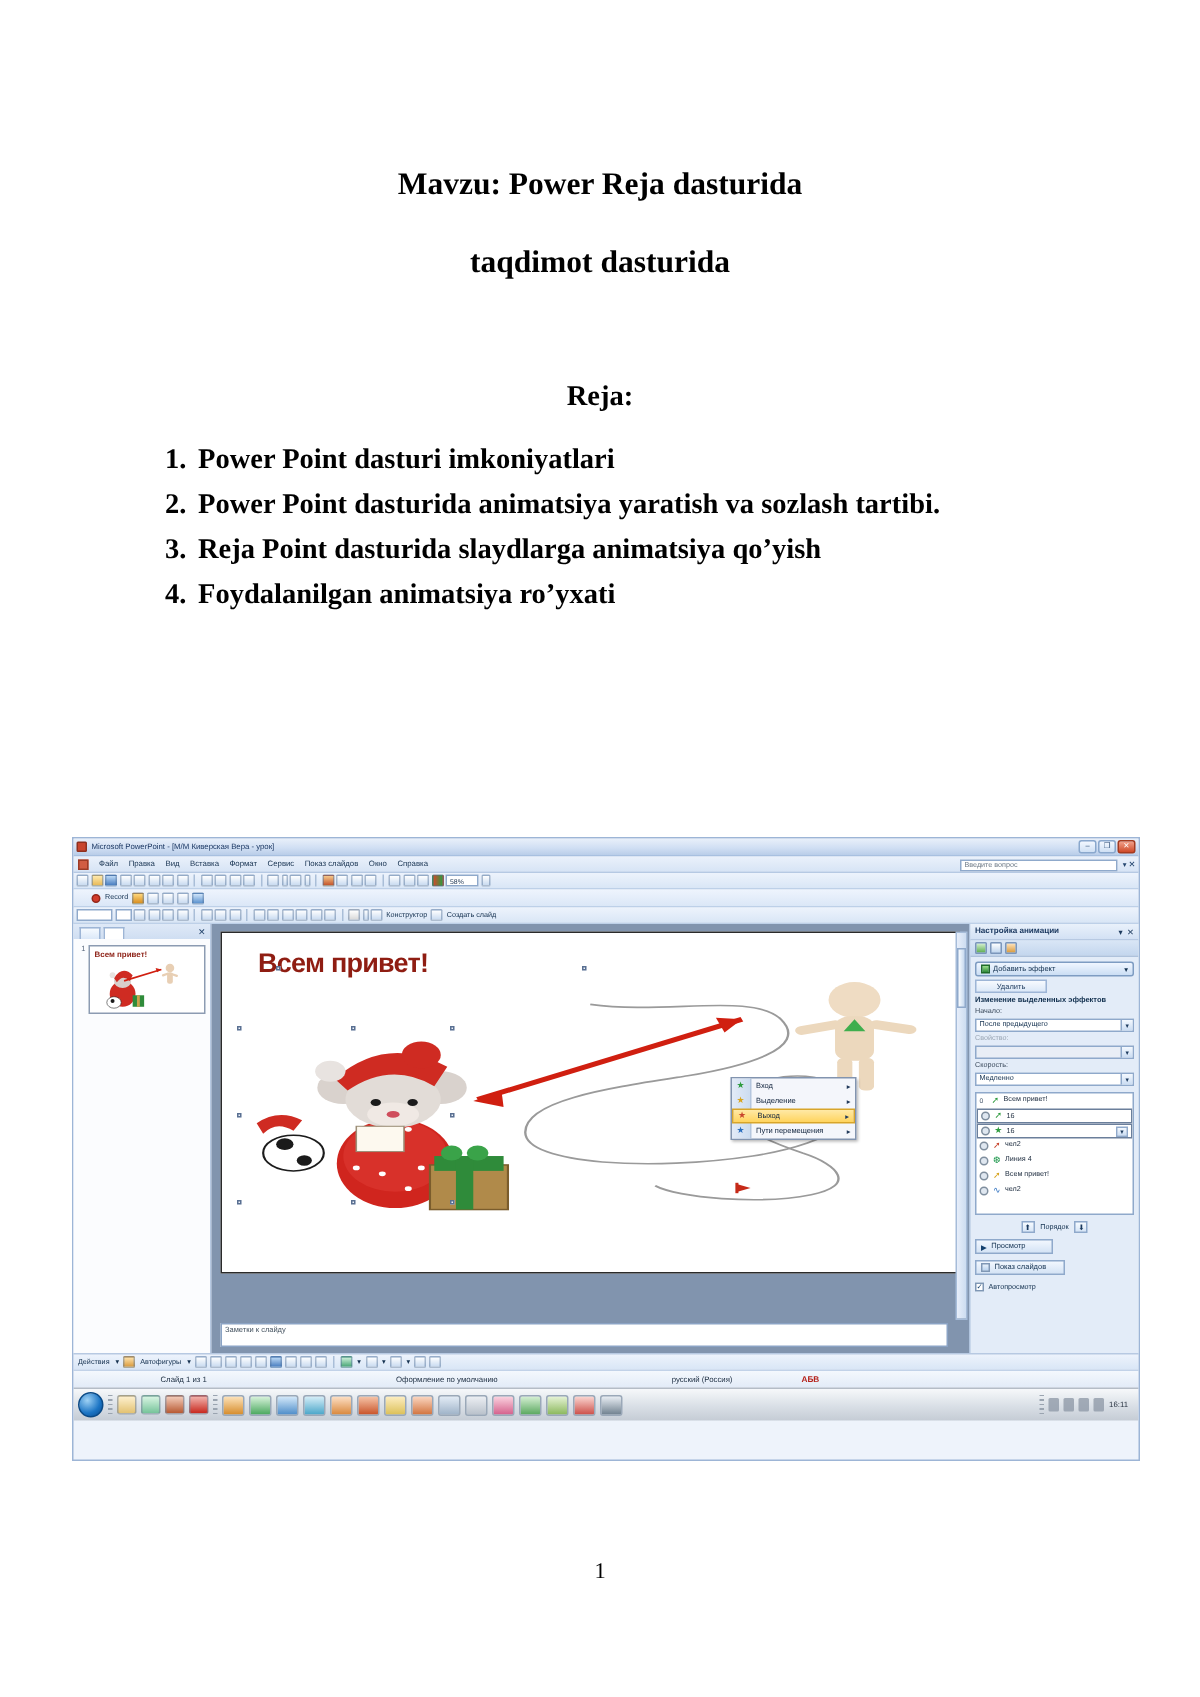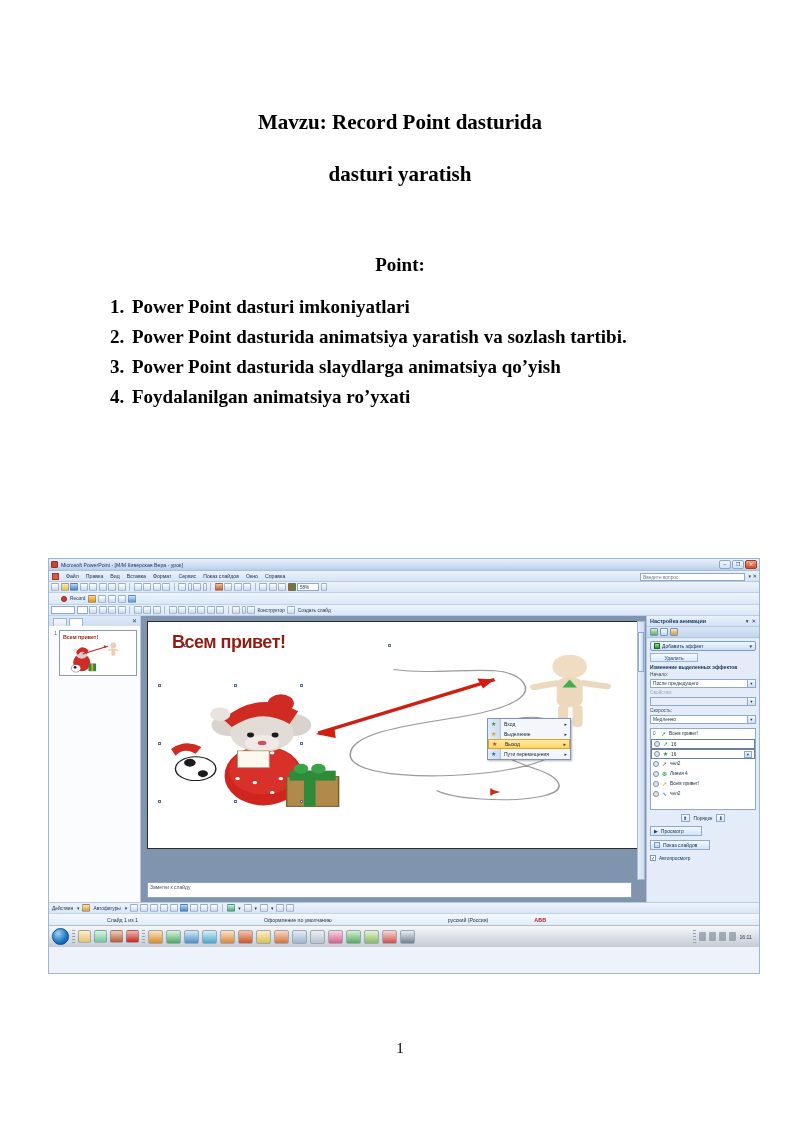--- a/index.html
+++ b/index.html
@@ -205,36 +205,36 @@
     background:linear-gradient(#fdfefe,#dae2ec);}
   .tray{margin-left:auto;display:flex;align-items:center;gap:3px;padding-right:4px;}
   .tray-ic{width:7px;height:9px;background:#8b96a4;opacity:.75;border-radius:1px;}
   .clock{font-size:5.2px;color:#2a3442;}
 </style>
 </head>
 <body>
 
 <div class="page">
 
-  <div class="doc-title" id="title-line1">Mavzu: Record Point dasturida</div>
-  <div class="doc-title" id="title-line2">dasturi yaratish</div>
-  <div id="reja-heading">Point:</div>
+  <div class="doc-title" id="title-line1">Mavzu: Power Reja dasturida</div>
+  <div class="doc-title" id="title-line2">taqdimot dasturida</div>
+  <div id="reja-heading">Reja:</div>
 
   <div class="list">
     <div class="list-item">
       <span class="list-num">1.</span>
       <span class="list-text">Power  Point  dasturi imkoniyatlari</span>
     </div>
     <div class="list-item">
       <span class="list-num">2.</span>
       <span class="list-text">Power  Point  dasturida animatsiya yaratish  va sozlash tartibi.</span>
     </div>
     <div class="list-item">
       <span class="list-num">3.</span>
-      <span class="list-text">Power  Point  dasturida slaydlarga  animatsiya  qo’yish</span>
+      <span class="list-text">Reja  Point  dasturida slaydlarga  animatsiya  qo’yish</span>
     </div>
     <div class="list-item">
       <span class="list-num">4.</span>
       <span class="list-text">Foydalanilgan animatsiya ro’yxati</span>
     </div>
   </div>
 
   <div class="ppt">
 
     <div class="ppt-titlebar">

